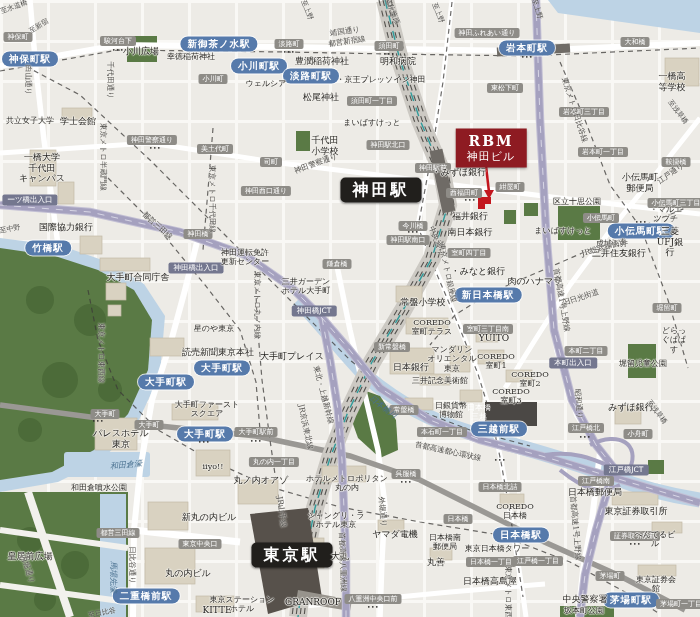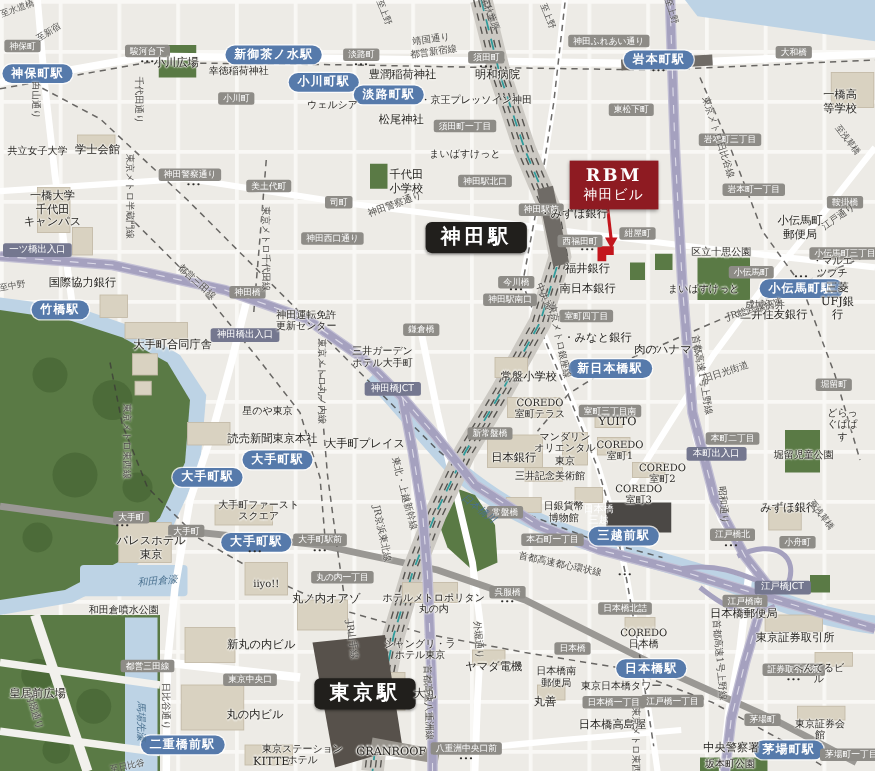--- a/index.html
+++ b/index.html
@@ -218,21 +218,21 @@
       <div class="lb st" style="left: 641px; top: 231px; transform: translate(-50%, -50%);">小伝馬町駅</div>
       <div class="lb st" style="left: 488px; top: 295px; transform: translate(-50%, -50%);">新日本橋駅</div>
       <div class="lb st" style="left: 499px; top: 429px; transform: translate(-50%, -50%);">三越前駅</div>
       <div class="lb st" style="left: 146px; top: 596px; transform: translate(-50%, -50%);">二重橋前駅</div>
       <div class="lb st" style="left: 521px; top: 535px; transform: translate(-50%, -50%);">日本橋駅</div>
       <div class="lb st" style="left: 631px; top: 600px; transform: translate(-50%, -50%);">茅場町駅</div>
       <div class="lb stlg" style="left: 292px; top: 555px; transform: translate(-50%, -50%);">東京駅</div>
       <div class="lb stlg" style="left: 381px; top: 190px; transform: translate(-50%, -50%);">神田駅</div>
       <div class="lb rd" style="left: 18px; top: 37px; transform: translate(-50%, -50%);">神保町</div>
       <div class="lb rd" style="left: 118px; top: 41px; transform: translate(-50%, -50%);">駿河台下</div>
-      <div class="lb rd" style="left: 189px; top: 79px; transform: translate(-50%, -50%);">小川町</div>
+      <div class="lb rd" style="left: 213px; top: 79px; transform: translate(-50%, -50%);">小川町</div>
       <div class="lb rd" style="left: 289px; top: 44px; transform: translate(-50%, -50%);">淡路町</div>
       <div class="lb rd" style="left: 389px; top: 46px; transform: translate(-50%, -50%);">須田町</div>
       <div class="lb rd" style="left: 372px; top: 101px; transform: translate(-50%, -50%);">須田町一丁目</div>
       <div class="lb rd" style="left: 487px; top: 33px; transform: translate(-50%, -50%);">神田ふれあい通り</div>
       <div class="lb rd" style="left: 584px; top: 94px; transform: translate(-50%, -50%); margin-top: 18px;">岩本町三丁目</div>
       <div class="lb rd" style="left: 505px; top: 88px; transform: translate(-50%, -50%);">東松下町</div>
       <div class="lb rd" style="left: 635px; top: 42px; transform: translate(-50%, -50%);">大和橋</div>
       <div class="lb rd" style="left: 215px; top: 149px; transform: translate(-50%, -50%);">美土代町</div>
       <div class="lb rd" style="left: 152px; top: 140px; transform: translate(-50%, -50%);">神田警察通り</div>
       <div class="lb rd" style="left: 271px; top: 162px; transform: translate(-50%, -50%);">司町</div>
@@ -353,21 +353,21 @@
       <div class="lb pls" style="left: 445px; top: 542px; transform: translate(-50%, -50%);">日本橋南
 郵便局</div>
       <div class="lb pl" style="left: 436px; top: 562px; transform: translate(-50%, -50%);">丸善</div>
       <div class="lb pls" style="left: 336px; top: 520px; transform: translate(-50%, -50%);">シャングリ・ラ
 ホテル東京</div>
       <div class="lb pl" style="left: 340px; top: 556px; transform: translate(-50%, -50%);">大丸</div>
       <div class="lb pls" style="left: 242px; top: 604px; transform: translate(-50%, -50%);">東京ステーション
 ホテル</div>
       <div class="lb pl" style="left: 313px; top: 602px; transform: translate(-50%, -50%);">GRANROOF</div>
       <div class="lb pl" style="left: 209px; top: 517px; transform: translate(-50%, -50%);">新丸の内ビル</div>
-      <div class="lb pl" style="left: 204px; top: 573px; transform: translate(-50%, -50%);">丸の内ビル</div>
+      <div class="lb pl" style="left: 188px; top: 573px; transform: translate(-50%, -50%);">丸の内ビル</div>
       <div class="lb pl" style="left: 217px; top: 610px; transform: translate(-50%, -50%);">KITTE</div>
       <div class="lb pl" style="left: 261px; top: 480px; transform: translate(-50%, -50%);">丸ノ内オアゾ</div>
       <div class="lb pls" style="left: 347px; top: 483px; transform: translate(-50%, -50%);">ホテルメトロポリタン
 丸の内</div>
       <div class="lb pl" style="left: 121px; top: 439px; transform: translate(-50%, -50%);">パレスホテル
 東京</div>
       <div class="lb pls" style="left: 207px; top: 409px; transform: translate(-50%, -50%);">大手町ファースト
 スクエア</div>
       <div class="lb pls" style="left: 213px; top: 467px; transform: translate(-50%, -50%);">iiyo!!</div>
       <div class="lb pls" style="left: 99px; top: 488px; transform: translate(-50%, -50%);">和田倉噴水公園</div>

